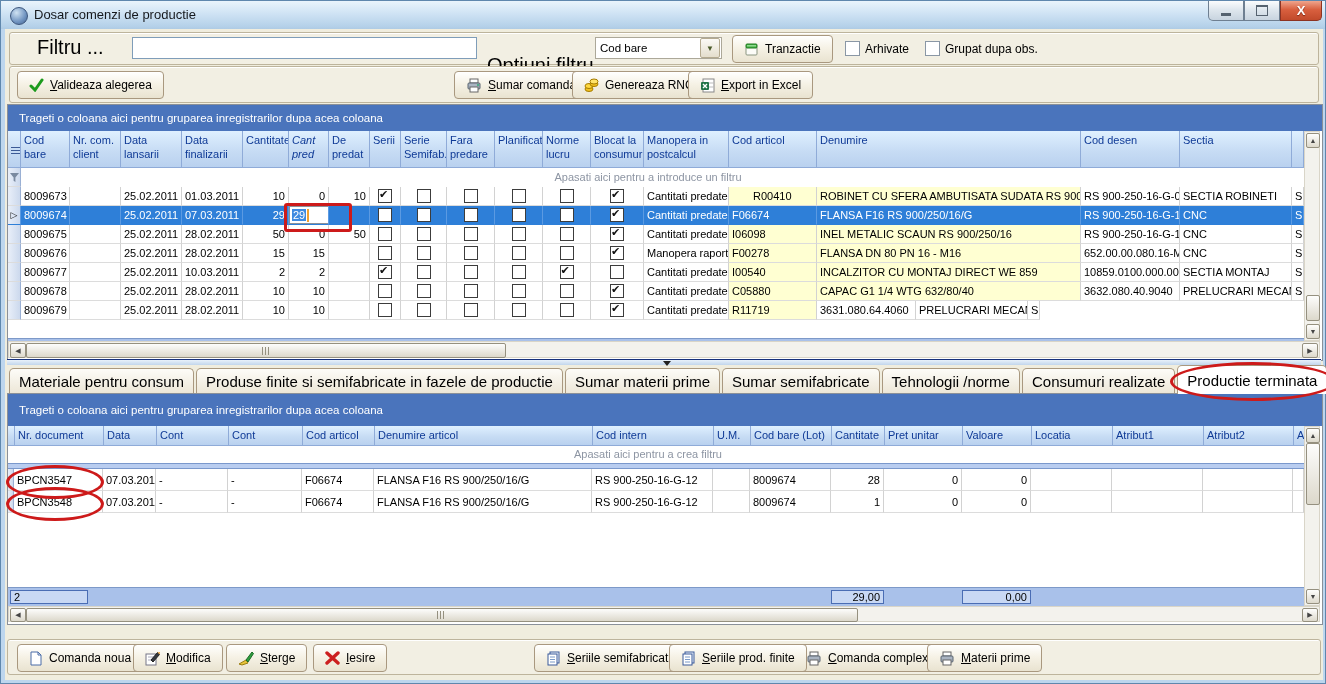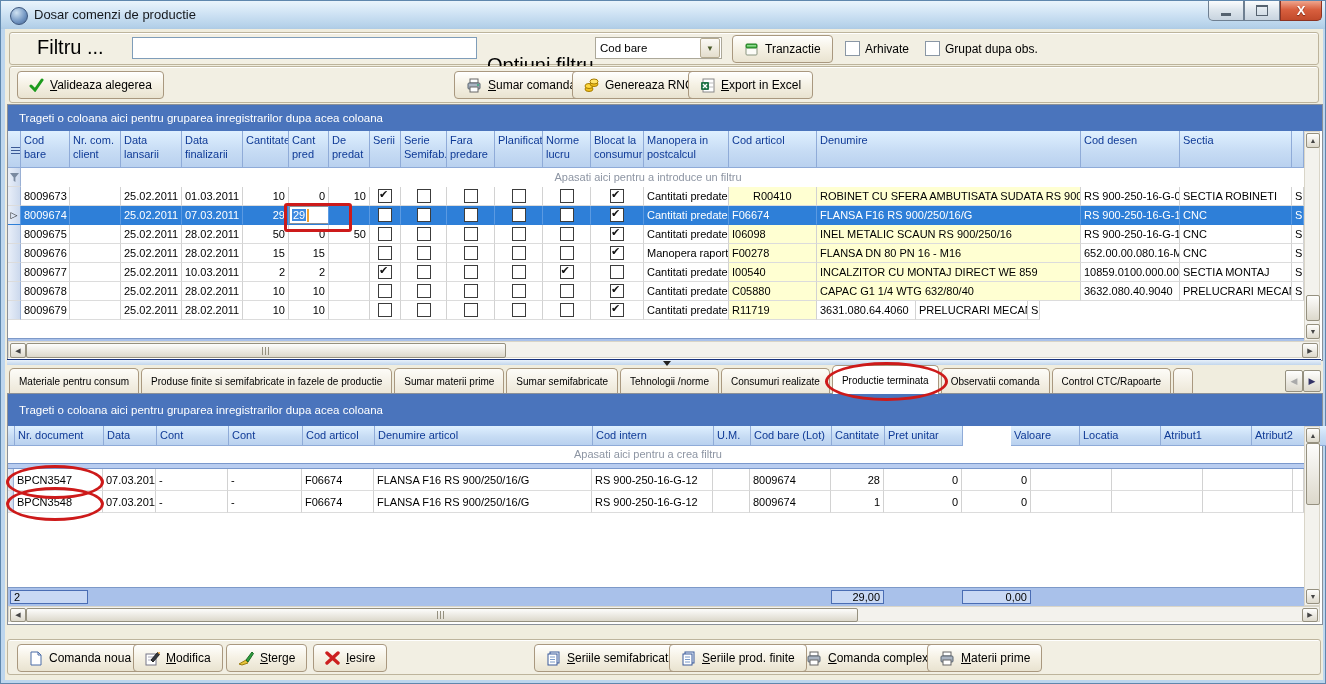--- a/index.html
+++ b/index.html
@@ -64,21 +64,21 @@
     display:flex;align-items:center;justify-content:center;font-size:7px;color:#444;}
   .thumb{position:absolute;background:linear-gradient(#fdfdfc,#dcd8cb);border:1px solid #95907f;border-radius:2px;}
   .grip{position:absolute;width:8px;height:8px;background:repeating-linear-gradient(90deg,#95907f 0 1px,transparent 1px 3px);}
   
   #splitter{position:absolute;background:linear-gradient(#e8f1fa,#c2d6ec);border-top:1px solid #16307c;}
   #splitter .chev{position:absolute;left:656px;top:1px;width:0;height:0;border:4px solid transparent;border-top:5px solid #222;}
   
   #tabs{position:absolute;display:flex;align-items:flex-end;}
   .tab{height:25px;padding:0 9px;display:flex;align-items:center;margin-right:2px;position:relative;
     background:linear-gradient(#fdfcf8,#ece6d6);border:1px solid #a9987f;border-bottom:none;border-radius:5px 5px 0 0;
-    font-size:10px;color:#000;white-space:nowrap;}
+    font-size:15px;color:#000;white-space:nowrap;}
   .tab.active{background:#fff;height:28px;z-index:3;}
   .tabscroll{position:absolute;width:16px;height:20px;font-size:9px;}
   
   .ann{position:absolute;border:3px solid #cd1a1a;pointer-events:none;z-index:60;background:transparent;}
   .ann.ellipse{border-radius:50%;}
   .ann.rect{border-radius:3px;}
   
   .editbox{position:absolute;background:#fff;border:1px solid #8a9099;display:flex;align-items:center;padding-left:2px;z-index:5;}
   .editbox .selz{background:#3f8ae0;color:#fff;font-size:11px;padding:0 1px;}
   .editbox .caret{width:2px;height:13px;background:#f0a030;margin-left:1px;}
@@ -187,21 +187,21 @@
       <div class="ghdr" id="g1head" style="top:26px;height:37px;">
           <div class="g1h" style="width: 13px; height: 37px;"><span class="cornericon"><i></i><i></i><i></i></span></div>
           <div class="g1h" style="width: 49px; height: 37px;">Cod bare</div>
           <div class="g1h" style="width: 51px; height: 37px;">Nr. com.
 client</div>
           <div class="g1h" style="width: 61px; height: 37px;">Data
 lansarii</div>
           <div class="g1h" style="width: 61px; height: 37px;">Data
 finalizarii</div>
           <div class="g1h" style="width: 46px; height: 37px;">Cantitate</div>
-          <div class="g1h" style="width: 40px; height: 37px;">Cant
+          <div class="g1h" style="width: 40px; height: 37px; font-style: italic;">Cant
 pred</div>
           <div class="g1h" style="width: 41px; height: 37px;">De
 predat</div>
           <div class="g1h" style="width: 31px; height: 37px;">Serii</div>
           <div class="g1h" style="width: 46px; height: 37px;">Serie
 Semifab.</div>
           <div class="g1h" style="width: 48px; height: 37px;">Fara
 predare</div>
           <div class="g1h" style="width: 48px; height: 37px;">Planificat</div>
           <div class="g1h" style="width: 48px; height: 37px;">Norme
@@ -536,21 +536,21 @@
           <div class="g1h" style="width: 53px; height: 20px;">Data</div>
           <div class="g1h" style="width: 72px; height: 20px;">Cont gestiune</div>
           <div class="g1h" style="width: 74px; height: 20px;">Cont productie</div>
           <div class="g1h" style="width: 72px; height: 20px;">Cod articol</div>
           <div class="g1h" style="width: 218px; height: 20px;">Denumire articol</div>
           <div class="g1h" style="width: 121px; height: 20px;">Cod intern</div>
           <div class="g1h" style="width: 37px; height: 20px;">U.M.</div>
           <div class="g1h" style="width: 81px; height: 20px;">Cod bare (Lot)</div>
           <div class="g1h" style="width: 53px; height: 20px;">Cantitate</div>
           <div class="g1h" style="width: 78px; height: 20px;">Pret unitar</div>
-          <div class="g1h" style="width: 69px; height: 20px; margin-left: 48px;">Valoare</div>
+          <div class="g1h" style="width: 69px; height: 20px;">Valoare</div>
           <div class="g1h" style="width: 81px; height: 20px;">Locatia</div>
           <div class="g1h" style="width: 91px; height: 20px;">Atribut1</div>
           <div class="g1h" style="width: 90px; height: 20px;">Atribut2</div>
           <div class="g1h" style="width: 11px; height: 20px;">At</div>
         </div>
       <div class="frow" style="top:52px;width:1296px;height:17px;">
         <div class="fhint" style="top:2px;">Apasati aici pentru a  crea filtru</div>
       </div>
       <div style="position:absolute;top:69px;left:0;width:1296px;height:6px;background:#b9cdf0;border-top:1px solid #7a98cc;border-bottom:1px solid #7a98cc;box-sizing:border-box;"></div>
       <div id="g2rows" style="position:absolute;top:75px;left:0;width:1296px;">

